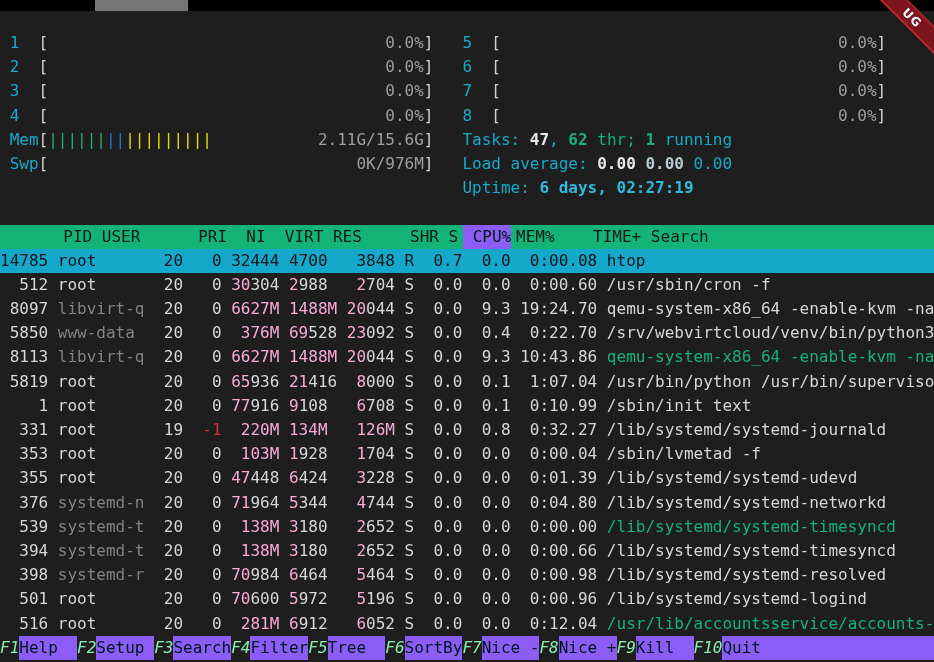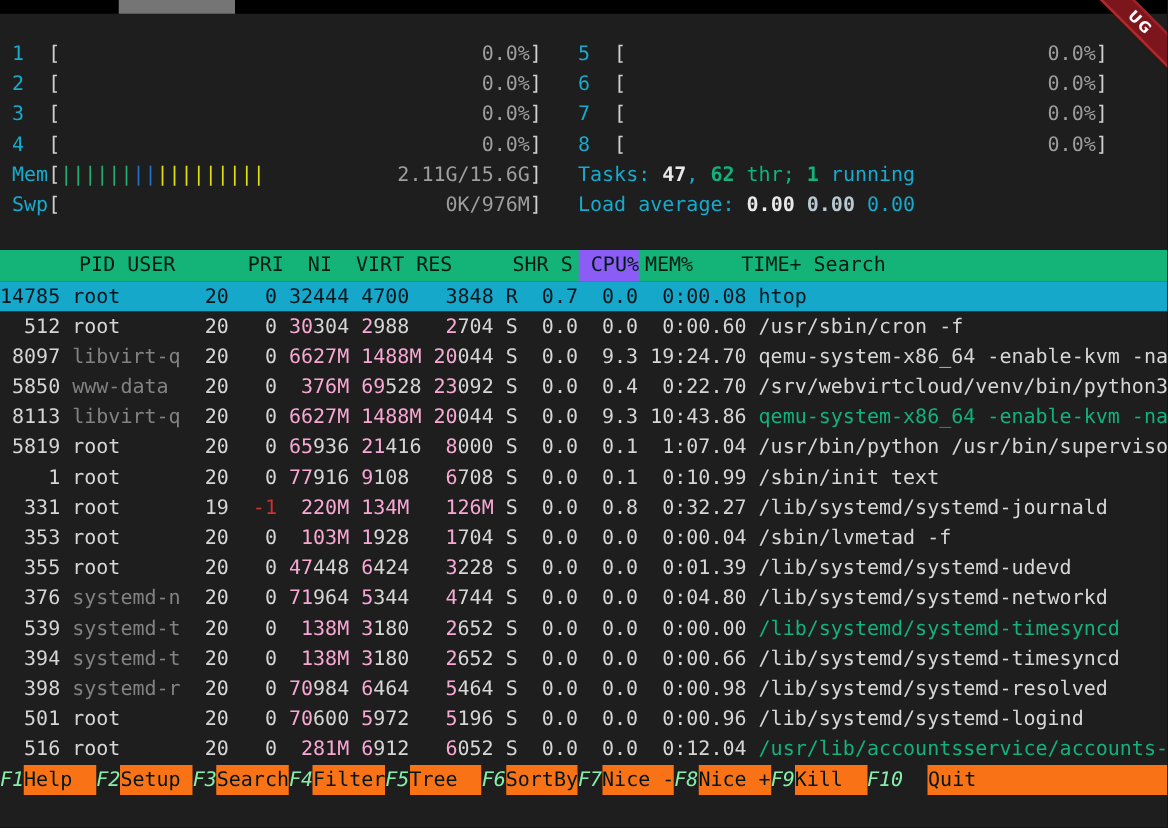--- a/index.html
+++ b/index.html
@@ -39,22 +39,22 @@
   .col-cmd{left:63ch;}
   .hdr-line{background:#14b478;color:#001b12;}
   .hdr-line .cell{color:#001b12;margin-left:44px;}
   .hdr-cpu{left:43.5ch !important;width:5ch !important;background:#8b5cf6;}
   .sel{background:#16a8ca;}
   .sel .cell, .sel .cell span{color:#00161c !important;font-weight:normal !important;}
   
   .fbar{display:flex;align-items:stretch;}
   .fk{display:flex;}
   .fk .k{color:#86efac;white-space:pre;font-style:italic;}
-  .fk .lbl{background:#f97316;color:#00161c;white-space:pre;width:6ch;}
-  .fk:last-child{flex:1;gap:20px;}
+  .fk .lbl{background:#8b5cf6;color:#00161c;white-space:pre;width:6ch;}
+  .fk:last-child{flex:1;}
   .fk:last-child .lbl{flex:1;width:auto;}
 </style>
 </head>
 <body>
 
 <div class="screen">
   <div class="topbar">
     <div class="toptab"></div>
   </div>
   <div class="ribbon"><span>UG</span></div>
@@ -62,20 +62,21 @@
   <div class="content">
     <div class="pad"></div>
 
     <div id="meter-area">
         <div class="line"><span class="cy cell" style="left: 1ch;">1</span><span class="bk cell" style="left: 4ch;">[</span><span class="mv cell" style="left: 40ch;">0.0%</span><span class="bk cell" style="left: 44ch;">]</span><span class="cy cell" style="left: 48ch;">5</span><span class="bk cell" style="left: 51ch;">[</span><span class="mv cell" style="left: 87ch;">0.0%</span><span class="bk cell" style="left: 91ch;">]</span></div>
         <div class="line"><span class="cy cell" style="left: 1ch;">2</span><span class="bk cell" style="left: 4ch;">[</span><span class="mv cell" style="left: 40ch;">0.0%</span><span class="bk cell" style="left: 44ch;">]</span><span class="cy cell" style="left: 48ch;">6</span><span class="bk cell" style="left: 51ch;">[</span><span class="mv cell" style="left: 87ch;">0.0%</span><span class="bk cell" style="left: 91ch;">]</span></div>
         <div class="line"><span class="cy cell" style="left: 1ch;">3</span><span class="bk cell" style="left: 4ch;">[</span><span class="mv cell" style="left: 40ch;">0.0%</span><span class="bk cell" style="left: 44ch;">]</span><span class="cy cell" style="left: 48ch;">7</span><span class="bk cell" style="left: 51ch;">[</span><span class="mv cell" style="left: 87ch;">0.0%</span><span class="bk cell" style="left: 91ch;">]</span></div>
         <div class="line"><span class="cy cell" style="left: 1ch;">4</span><span class="bk cell" style="left: 4ch;">[</span><span class="mv cell" style="left: 40ch;">0.0%</span><span class="bk cell" style="left: 44ch;">]</span><span class="cy cell" style="left: 48ch;">8</span><span class="bk cell" style="left: 51ch;">[</span><span class="mv cell" style="left: 87ch;">0.0%</span><span class="bk cell" style="left: 91ch;">]</span></div>
         <div class="line"><span class="cy cell" style="left: 1ch;">Mem</span><span class="bk cell" style="left: 4ch;">[</span><span class="cell" style="left: 5ch;"><span class="bar-g">||||||</span><span class="bar-b">||</span><span class="bar-y">|||||||||</span></span><span class="mv cell" style="left: 33ch;">2.11G/15.6G</span><span class="bk cell" style="left: 44ch;">]</span><span class="cell" style="left: 48ch;"><span class="cy">Tasks: </span><span class="wb">47</span><span class="cy">, </span><span class="gb">62</span><span class="g"> thr; </span><span class="gb">1</span><span class="cy"> running</span></span></div>
         <div class="line"><span class="cy cell" style="left: 1ch;">Swp</span><span class="bk cell" style="left: 4ch;">[</span><span class="mv cell" style="left: 37ch;">0K/976M</span><span class="bk cell" style="left: 44ch;">]</span><span class="cell" style="left: 48ch;"><span class="cy">Load average: </span><span class="wb">0.00 </span><span class="lw">0.00 </span><span class="cy">0.00</span></span></div>
+        <div class="line"><span class="cell" style="left: 48ch;"><span class="cy">Uptime: </span><span class="cyb">6 days, 02:27:19</span></span></div>
         <div class="line"></div>
       </div>
 
     <div class="line hdr-line" id="table-header">
       <span class="cell col-pid">PID</span>
       <span class="cell col-user">USER</span>
       <span class="cell col-pri">PRI</span>
       <span class="cell col-ni">NI</span>
       <span class="cell col-virt">VIRT</span>
       <span class="cell col-res">RES</span>

